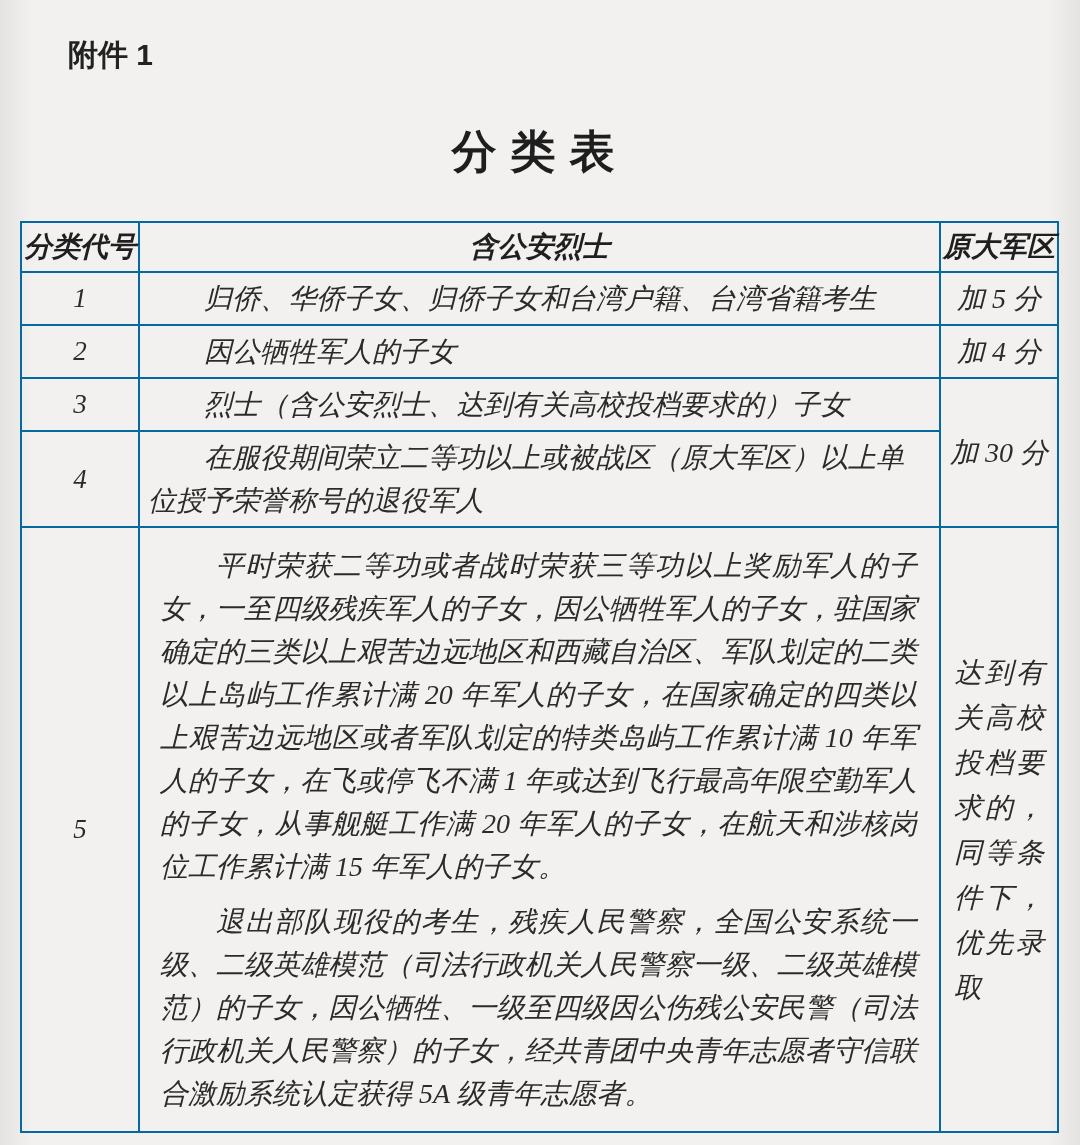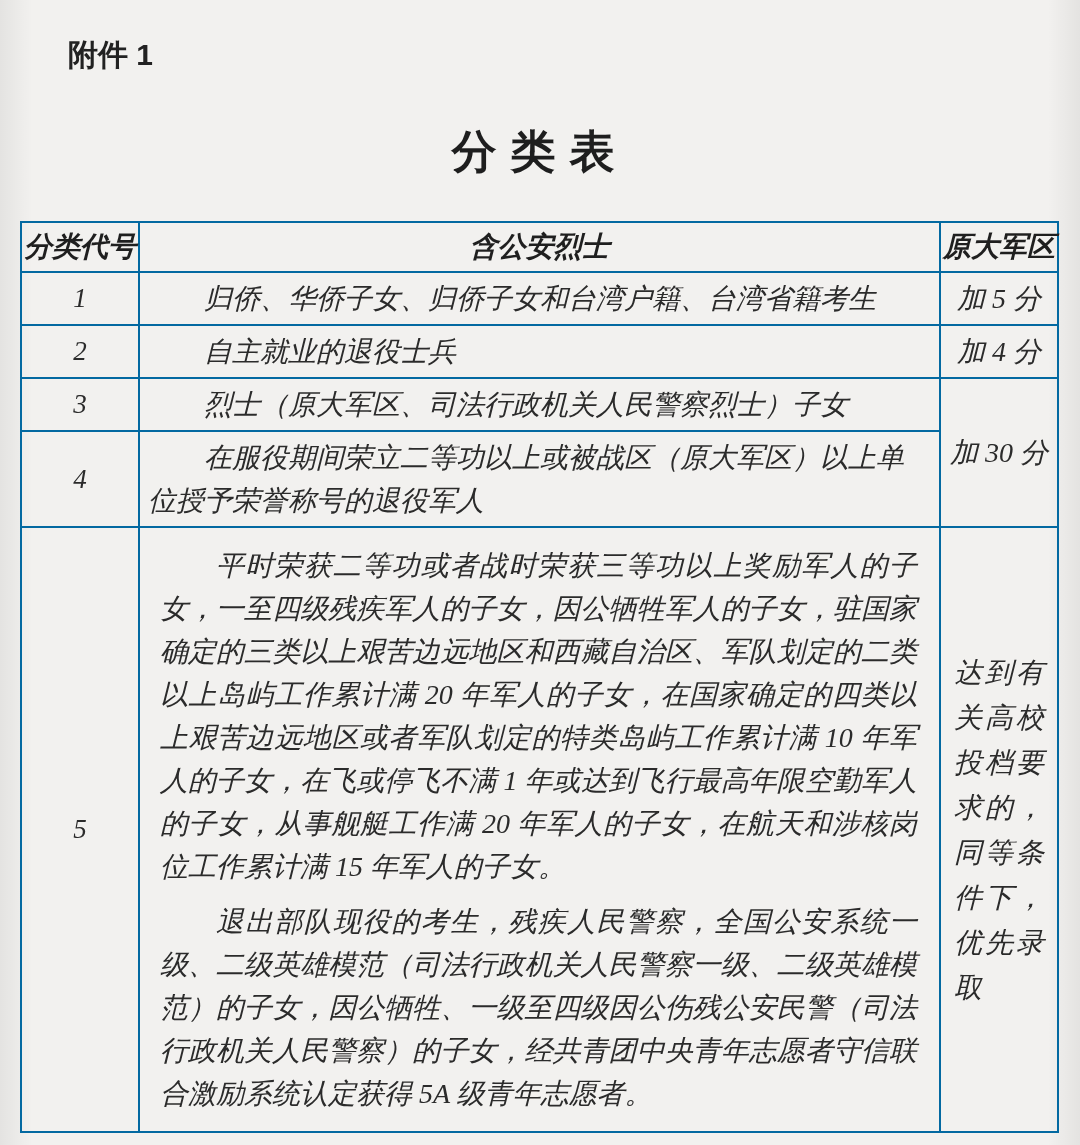--- a/index.html
+++ b/index.html
@@ -122,26 +122,26 @@
     </tr>
   </thead>
   <tbody>
     <tr class="row-1">
       <td class="cell-code">1</td>
       <td class="cell-target single">归侨、华侨子女、归侨子女和台湾户籍、台湾省籍考生</td>
       <td class="cell-policy">加 5 分</td>
     </tr>
     <tr class="row-2">
       <td class="cell-code">2</td>
-      <td class="cell-target single">自主就业的退役士兵</td>
+      <td class="cell-target single">因公牺牲军人的子女</td>
       <td class="cell-policy">加 4 分</td>
     </tr>
     <tr class="row-3">
       <td class="cell-code">3</td>
-      <td class="cell-target single">烈士（原大军区、司法行政机关人民警察烈士）子女</td>
+      <td class="cell-target single">烈士（含公安烈士、达到有关高校投档要求的）子女</td>
       <td class="cell-policy" rowspan="2">加 30 分</td>
     </tr>
     <tr class="row-4">
       <td class="cell-code">4</td>
       <td class="cell-target single">在服役期间荣立二等功以上或被战区（原大军区）以上单位授予荣誉称号的退役军人</td>
     </tr>
     <tr class="row-5">
       <td class="cell-code">5</td>
       <td class="cell-target">
         <p>平时荣获二等功或者战时荣获三等功以上奖励军人的子女，一至四级残疾军人的子女，因公牺牲军人的子女，驻国家确定的三类以上艰苦边远地区和西藏自治区、军队划定的二类以上岛屿工作累计满 20 年军人的子女，在国家确定的四类以上艰苦边远地区或者军队划定的特类岛屿工作累计满 10 年军人的子女，在飞或停飞不满 1 年或达到飞行最高年限空勤军人的子女，从事舰艇工作满 20 年军人的子女，在航天和涉核岗位工作累计满 15 年军人的子女。</p>

